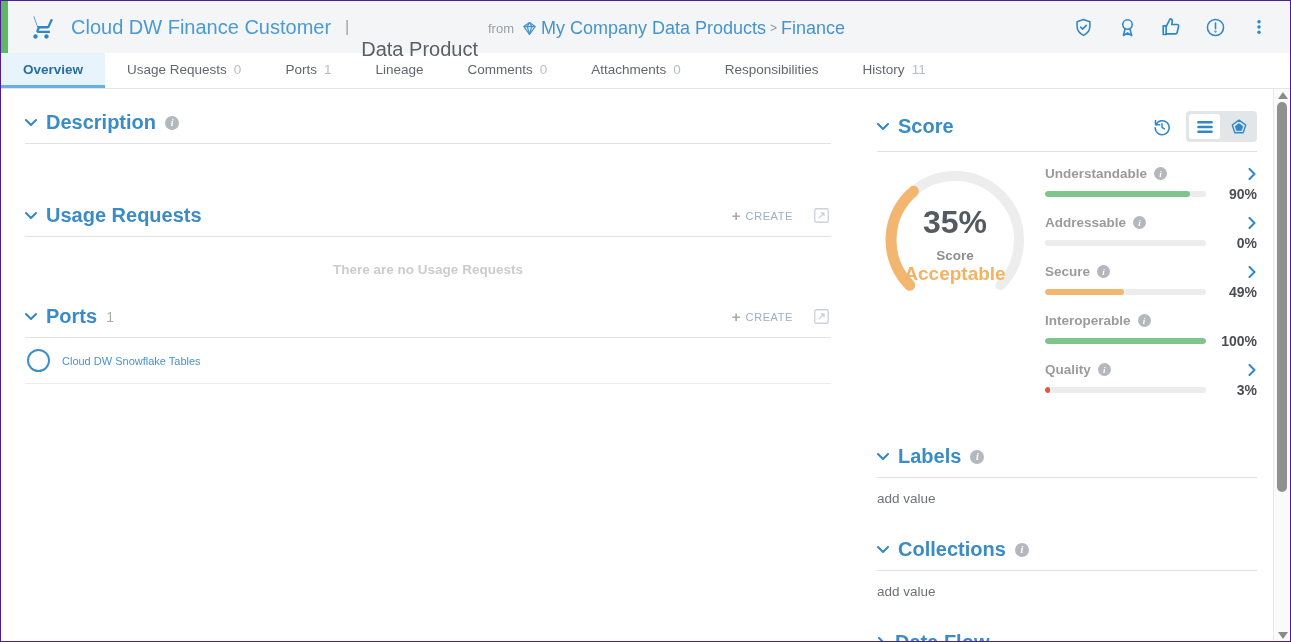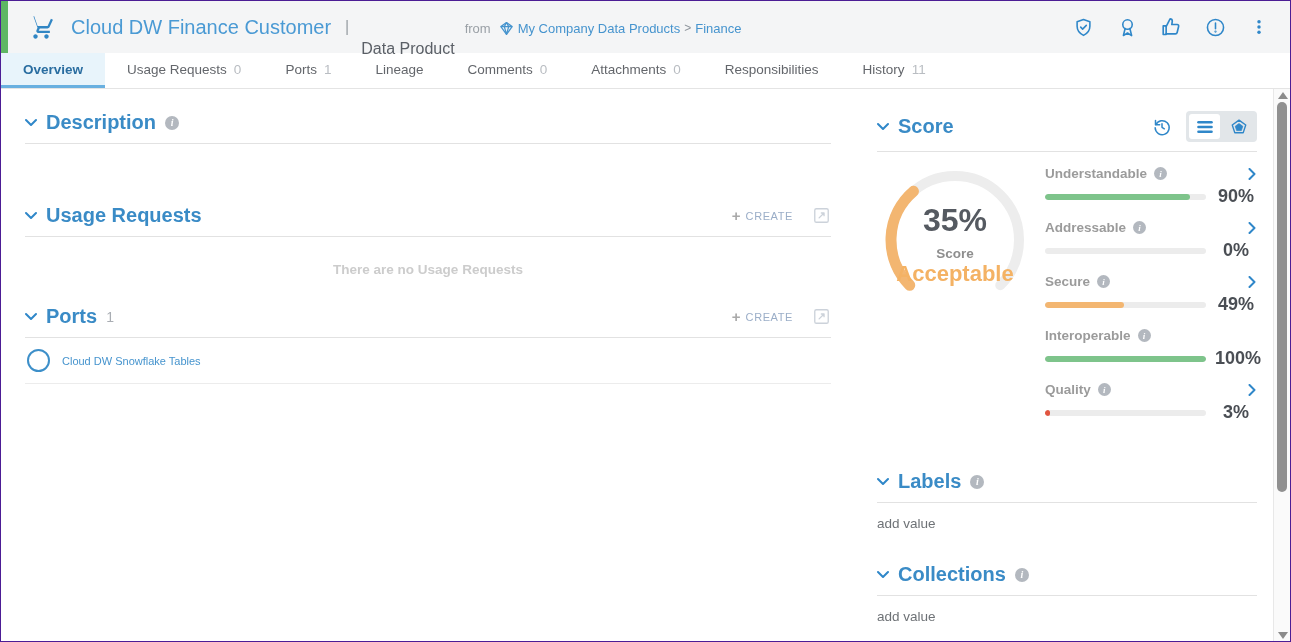--- a/index.html
+++ b/index.html
@@ -6,24 +6,24 @@
   html,body { margin:0; padding:0; }
   body { font-family:"Liberation Sans", sans-serif; }
   .window { width:1291px; height:642px; border:1px solid #4c1d95; background:#fff; position:relative; overflow:hidden; }
 
   
   .app-header { height:52px; background:#f4f5f6; display:flex; align-items:center; position:relative; padding-left:22px; }
   .accent-bar { position:absolute; left:0; top:0; width:7px; height:52px; background:#5eb763; }
   .cart-icon { width:28px; height:28px; margin-left:4px; flex:0 0 auto; }
   .page-title { color:#4a9ad4; font-size:20px; margin-left:16px; white-space:nowrap; }
   .title-sep { color:#9aa0a6; margin:0 12px 0 14px; font-size:16px; }
-  .asset-type { color:#5a5f66; font-size:16px;margin-top:44px; }
+  .asset-type { color:#5a5f66; font-size:20px;margin-top:44px; }
   .from-label { color:#9aa0a6; font-size:13px; margin:2px 8px 0 10px; }
   .crumb-icon { width:15px; height:15px; margin-top:2px; }
-  .crumb-link { color:#4694ce; font-size:13px; margin:2px 4px 0 4px; cursor:pointer; white-space:nowrap; }
+  .crumb-link { color:#4694ce; font-size:18px; margin:2px 4px 0 4px; cursor:pointer; white-space:nowrap; }
   .crumb-sep { color:#8d949b; font-size:12px; margin-top:2px; }
   .header-actions { margin-left:auto; display:flex; align-items:center; gap:22px; padding-right:20px; }
   .header-actions .hicon { width:22px; height:22px; cursor:pointer; display:flex; align-items:center; justify-content:center; }
 
   
   .tabbar { height:36px; background:#fff; border-bottom:1px solid #e4e4e4; display:flex; align-items:stretch; }
   .tab { padding:0 22px; display:flex; align-items:center; font-size:13.5px; color:#63666b; cursor:pointer; border-bottom:3px solid transparent; white-space:nowrap; }
   .tab .count { color:#b9bdc2; margin-left:7px; }
   .tab.active { background:#e8f4fb; color:#2a6da0; font-weight:bold; border-bottom:3px solid #69b0e0; }
 
@@ -64,32 +64,32 @@
   .history-icon { width:20px; height:20px; cursor:pointer; }
   .view-toggle { background:#e2e6e9; border-radius:4px; padding:3px; display:flex; gap:3px; }
   .vt-btn { width:31px; height:25px; border-radius:3px; display:flex; align-items:center; justify-content:center; cursor:pointer; }
   .vt-btn.selected { background:#fff; }
 
   .score-body { display:flex; margin-top:12px; }
   .gauge-wrap { width:152px; position:relative; margin-left:2px; }
   .gauge-text { position:absolute; top:0; left:0; width:152px; height:152px; display:flex; flex-direction:column; align-items:center; justify-content:center; }
   .gauge-pct { font-size:32px; font-weight:bold; color:#555a61; margin-top:8px; }
   .gauge-sub { font-size:13.5px; font-weight:bold; color:#8e8e8e; margin-top:7px; }
-  .gauge-rating { font-size:22px; font-weight:bold; color:#f4b264; }
+  .gauge-rating { font-size:19px; font-weight:bold; color:#f4b264; }
 
   .metrics { flex:1; margin-left:14px; margin-top:2px; }
   .metric { margin-bottom:13px; }
   .metric-top { display:flex; align-items:center; gap:7px; }
   .metric-name { color:#9b9b9b; font-weight:bold; font-size:13.5px; }
   .metric-top .info-dot { width:13px; height:13px; font-size:9px; }
   .metric-chev { margin-left:auto; width:10px; height:12px; cursor:pointer; }
   .metric-bar-row { display:flex; align-items:center; gap:9px; margin-top:5px; }
   .metric-track { flex:1; height:6px; background:#ececec; border-radius:3px; overflow:hidden; }
   .metric-fill { height:6px; border-radius:3px; }
-  .metric-pct { width:42px; text-align:center; font-weight:bold; color:#4a4e54; font-size:18px; }
+  .metric-pct { width:42px; text-align:right; font-weight:bold; color:#4a4e54; font-size:14px; }
 
   .sec-labels { margin-top:34px; }
   .sec-collections { margin-top:26px; }
   .sec-dataflow { margin-top:26px; }
   .add-value { color:#6e7276; font-size:13.5px; padding:13px 0 6px 0; cursor:pointer; }
 
   
   .scrollbar { position:absolute; right:0; top:0; bottom:0; width:17px; background:#fafafa; border-left:1px solid #e8e8e8; }
   .sb-arrow-up, .sb-arrow-down { position:absolute; left:4px; width:0; height:0; border-left:5px solid transparent; border-right:5px solid transparent; cursor:pointer; }
   .sb-arrow-up { top:3px; border-bottom:7px solid #8b8b8b; }

